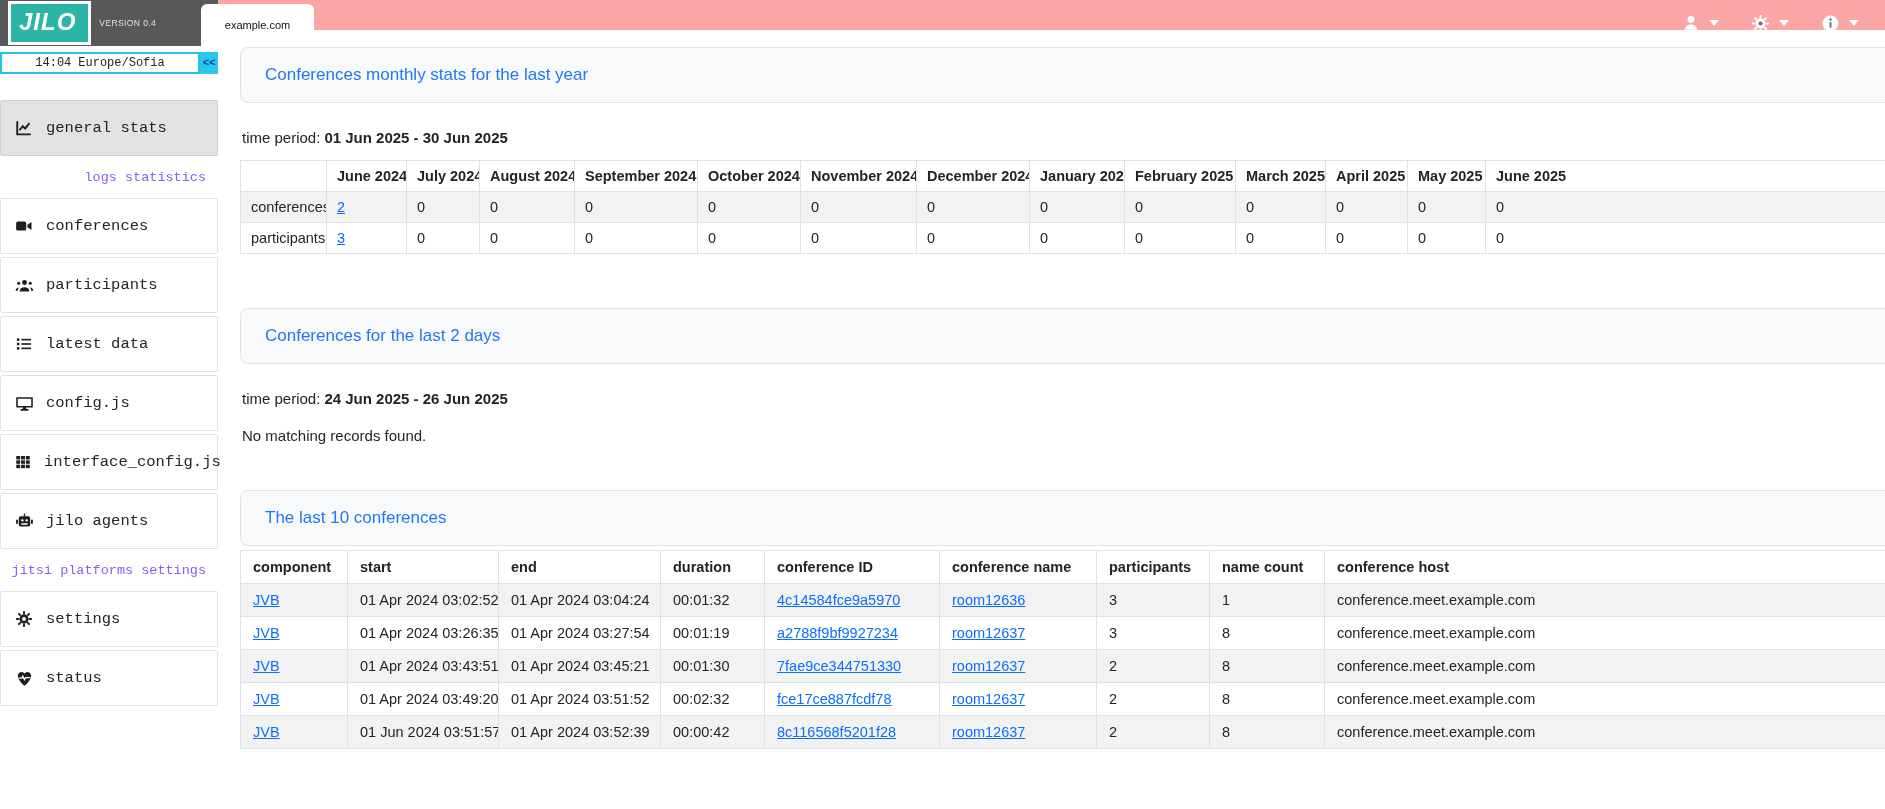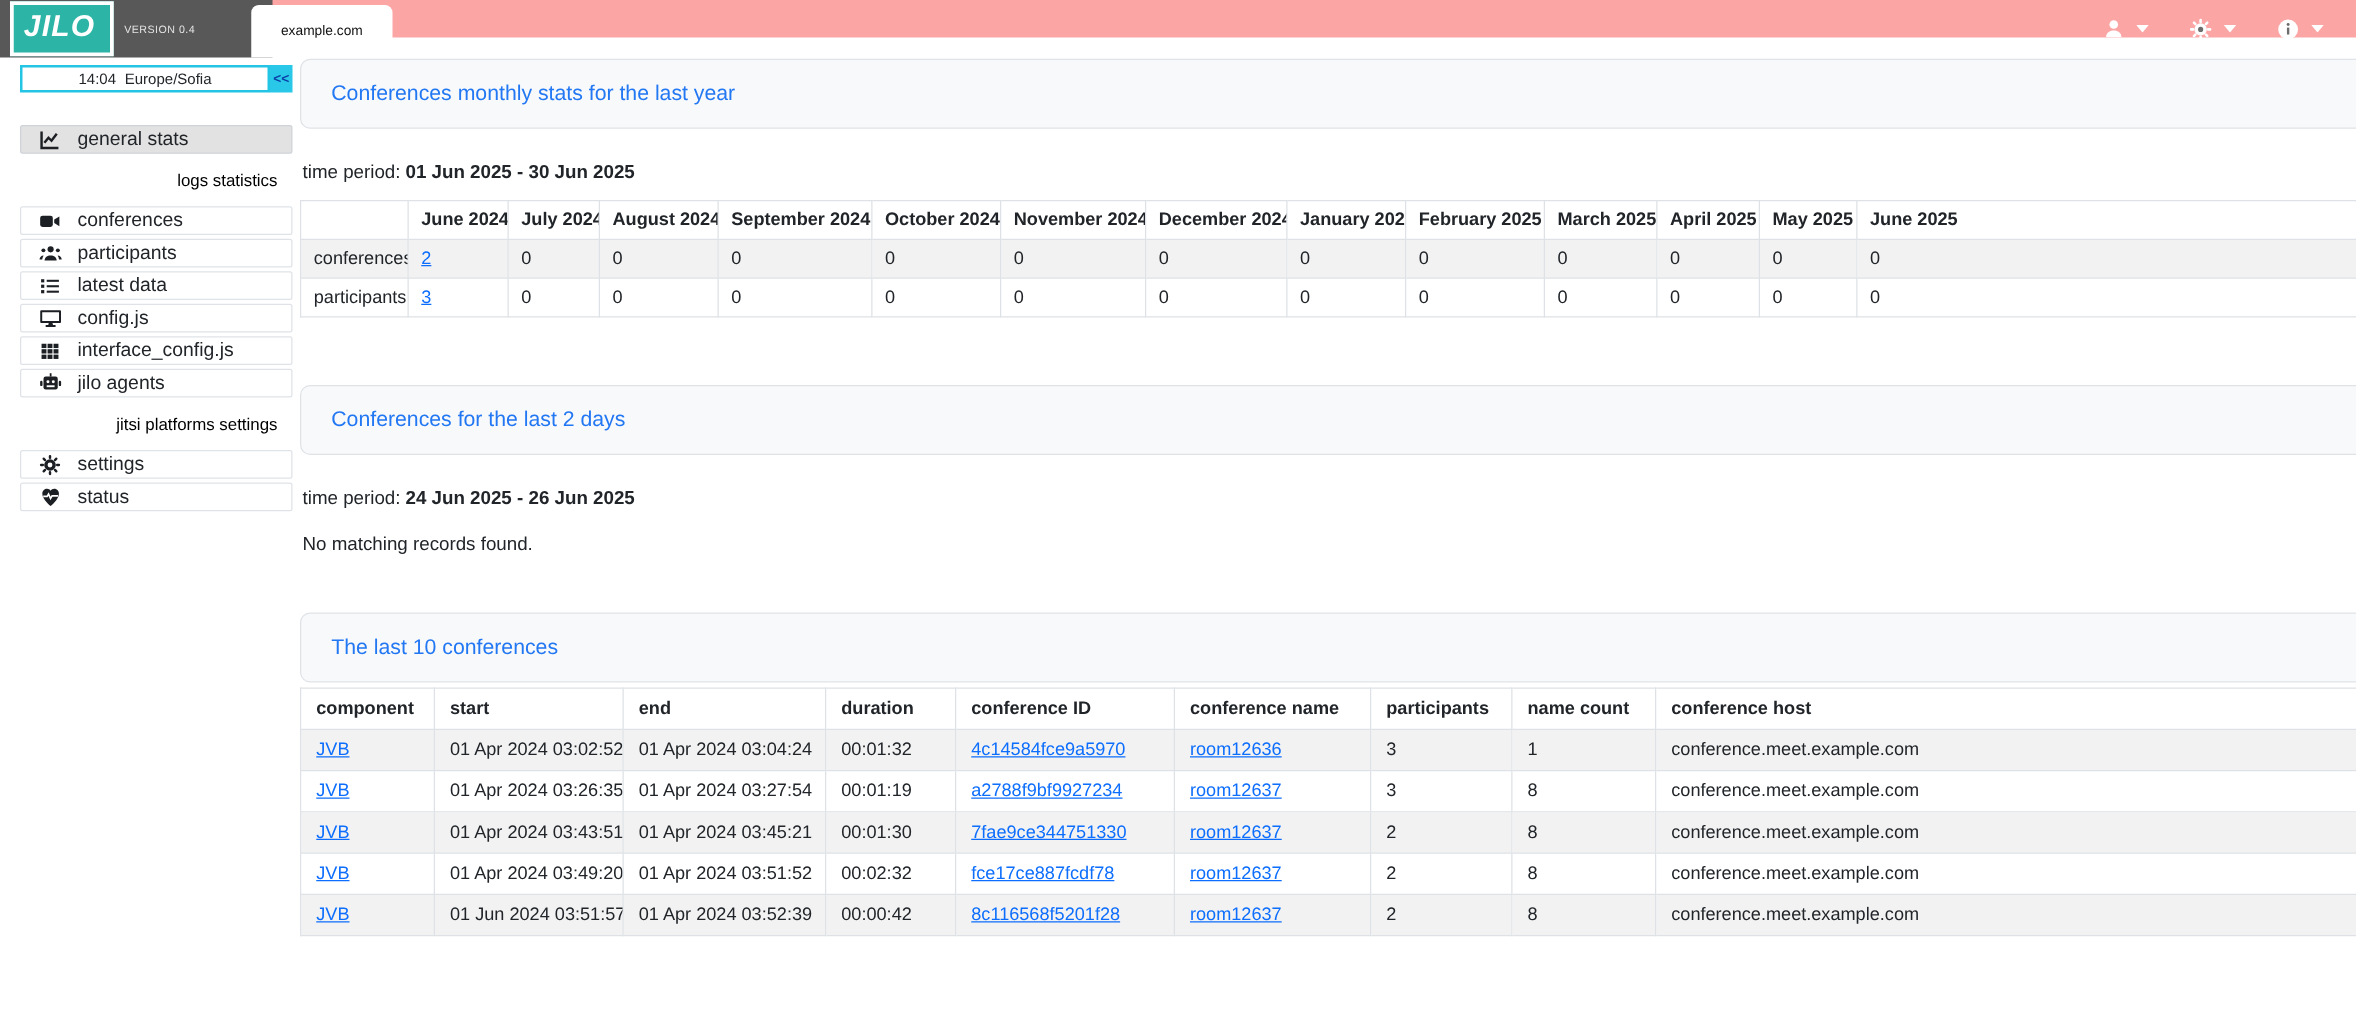--- a/index.html
+++ b/index.html
@@ -11,29 +11,29 @@
   
   .topbar{position:relative;height:30px;background:#fca5a5;}
   .topbar-left{position:absolute;left:0;top:0;width:218px;height:46px;background:#585858;display:flex;align-items:center;}
   .logo{margin-left:8px;background:#2cb5a6;border:3px solid #fff;color:#fff;font-style:italic;font-weight:bold;font-size:24px;line-height:1;padding:6px 12px 8px 8px;letter-spacing:1px;}
   .version{color:#e3e3e3;font-size:8.5px;margin-left:8px;letter-spacing:.4px;white-space:nowrap;}
   .tab{position:absolute;left:201px;top:4px;width:113px;height:42px;background:#fff;border-radius:6px 6px 0 0;display:flex;align-items:center;justify-content:center;font-size:11px;color:#111;cursor:pointer;}
   .topbar-right{position:absolute;right:26px;top:0;height:46px;display:flex;align-items:center;gap:32px;color:#fff;}
   .tb-group{display:flex;align-items:center;gap:9px;cursor:pointer;}
   .tb-group svg{display:block;}
   
-  .sidebar{position:absolute;left:16px;top:46px;width:218px;}
+  .sidebar{position:absolute;left:0;top:46px;width:218px;font-family:Liberation Mono, monospace;}
   .clock-row{margin-top:6px;display:flex;}
   .clock{box-sizing:border-box;width:200px;height:22px;border:2px solid #24c4e4;background:#fff;display:flex;align-items:center;justify-content:center;font-size:12px;gap:7px;}
   .collapse-btn{width:18px;height:22px;background:#29c8e8;color:#0b3ea8;font-weight:bold;font-size:11px;border:none;padding:0;cursor:pointer;font-family:inherit;}
   .side-nav{margin-top:26px;}
-  .side-item{box-sizing:border-box;height:23px;margin-bottom:3px;background:#fff;border:1px solid #dfe3e7;border-radius:2px;display:flex;align-items:center;padding-left:13px;gap:12px;font-size:15.5px;cursor:pointer;}
+  .side-item{box-sizing:border-box;height:56px;margin-bottom:3px;background:#fff;border:1px solid #dfe3e7;border-radius:2px;display:flex;align-items:center;padding-left:13px;gap:12px;font-size:15.5px;cursor:pointer;}
   .side-item.active{background:#e2e2e2;border-color:#cfd3d7;}
   .side-item .icn{width:20px;display:flex;justify-content:center;color:#1c1f23;}
-  .side-label{height:36px;margin:3px 0;display:flex;align-items:center;justify-content:flex-end;padding-right:12px;font-size:13.5px;color:#000000;}
+  .side-label{height:36px;margin:3px 0;display:flex;align-items:center;justify-content:flex-end;padding-right:12px;font-size:13.5px;color:#8b5cf6;}
   
   .main{margin-left:218px;width:1690px;padding-left:22px;box-sizing:border-box;}
   .card{box-sizing:border-box;width:100%;background:#f8f9fa;border:1px solid #dfe3e7;border-radius:8px;padding:17px 24px;font-size:17px;color:#2277f3;}
   .card-1{margin-top:17px;}
   .card-2{margin-top:54px;}
   .card-3{margin-top:46px;}
   .tp{margin:26px 0 14px 2px;font-size:15px;}
   .tp strong{margin-left:4px;}
   .norec{margin:20px 0 0 2px;font-size:15px;}
   table{border-collapse:collapse;width:100%;table-layout:fixed;font-size:14.5px;background:#fff;}

